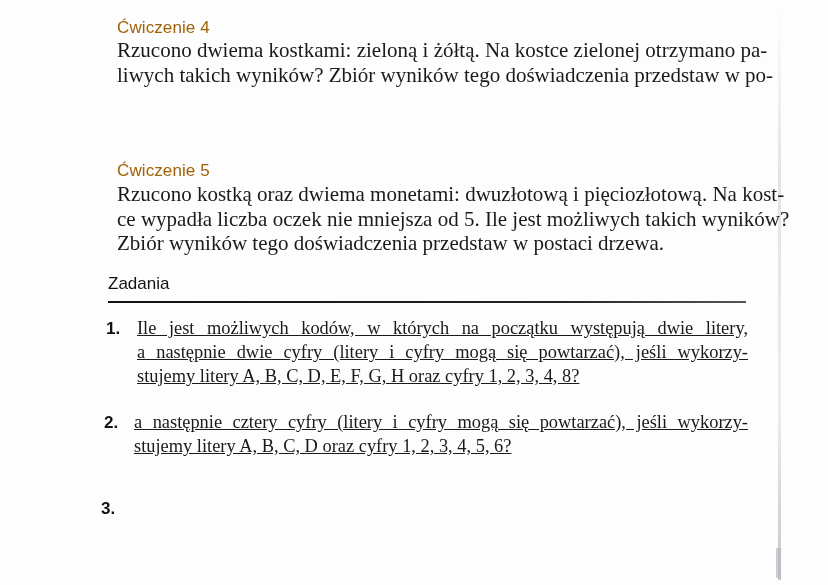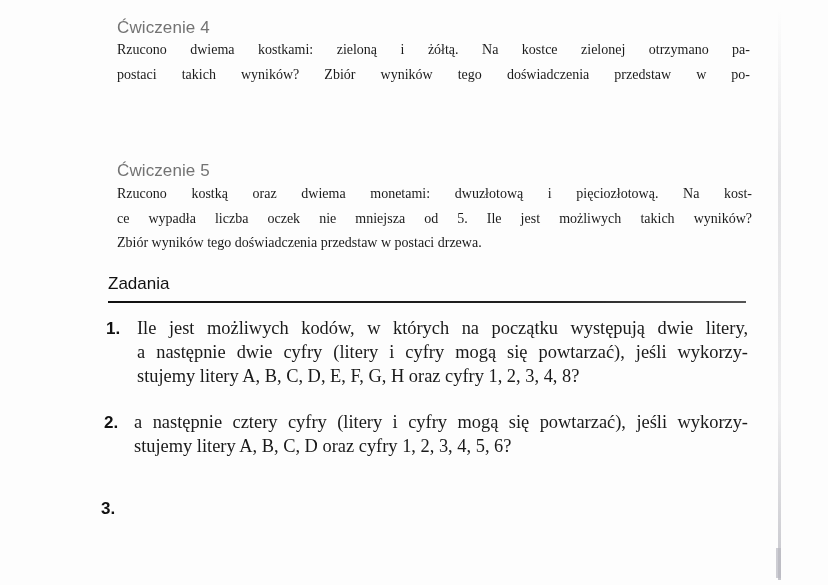--- a/index.html
+++ b/index.html
@@ -32,27 +32,27 @@
       left: 776px; top: 548px;
       width: 5px; height: 30px;
       background: #b8b8c0;
       opacity: 0.7;
     }
     .heading {
       position: absolute;
       font-family: "Liberation Sans", "DejaVu Sans", sans-serif;
       font-size: 17px;
       font-weight: normal;
-      color: #737373;
+      color: #a16207;
       letter-spacing: 0.1px;
     }
     .para {
       position: absolute;
       font-family: "Liberation Serif", "DejaVu Serif", serif;
-      font-size: 14px;
+      font-size: 21px;
       line-height: 24.5px;
       color: #1a1a1a;
       text-align: justify;
     }
     .para .line {
       display: block;
       white-space: nowrap;
       text-align-last: justify;
     }
     .para .line.last {
@@ -83,37 +83,38 @@
       font-family: "Liberation Serif", "DejaVu Serif", serif;
       font-size: 18.4px;
       line-height: 24px;
       color: #1a1a1a;
     }
     .task-text .line {
       display: block;
       white-space: nowrap;
       text-align: justify;
       text-align-last: justify;
+      text-decoration: underline;
     }
     .task-text .line.last {
       text-align-last: left;
     }
   </style>
 </head>
 <body>
 
 <div class="page">
 
   <div class="edge-shadow"></div>
   <div class="edge-mark"></div>
 
   <div class="heading" style="left:117px; top:18px;">Ćwiczenie 4</div>
   <div class="para" style="left:117px; top:38px; width:633px;">
     <span class="line">Rzucono dwiema kostkami: zieloną i żółtą. Na kostce zielonej otrzymano pa-</span>
-    <span class="line">postaci takich wyników? Zbiór wyników tego doświadczenia przedstaw w po-</span>
+    <span class="line">liwych takich wyników? Zbiór wyników tego doświadczenia przedstaw w po-</span>
   </div>
 
   <div class="heading" style="left:117px; top:161px;">Ćwiczenie 5</div>
   <div class="para" style="left:117px; top:182px; width:635px;">
     <span class="line">Rzucono kostką oraz dwiema monetami: dwuzłotową i pięciozłotową. Na kost-</span>
     <span class="line">ce wypadła liczba oczek nie mniejsza od 5. Ile jest możliwych takich wyników?</span>
     <span class="line last">Zbiór wyników tego doświadczenia przedstaw w postaci drzewa.</span>
   </div>
 
   <div class="section-title">Zadania</div>

